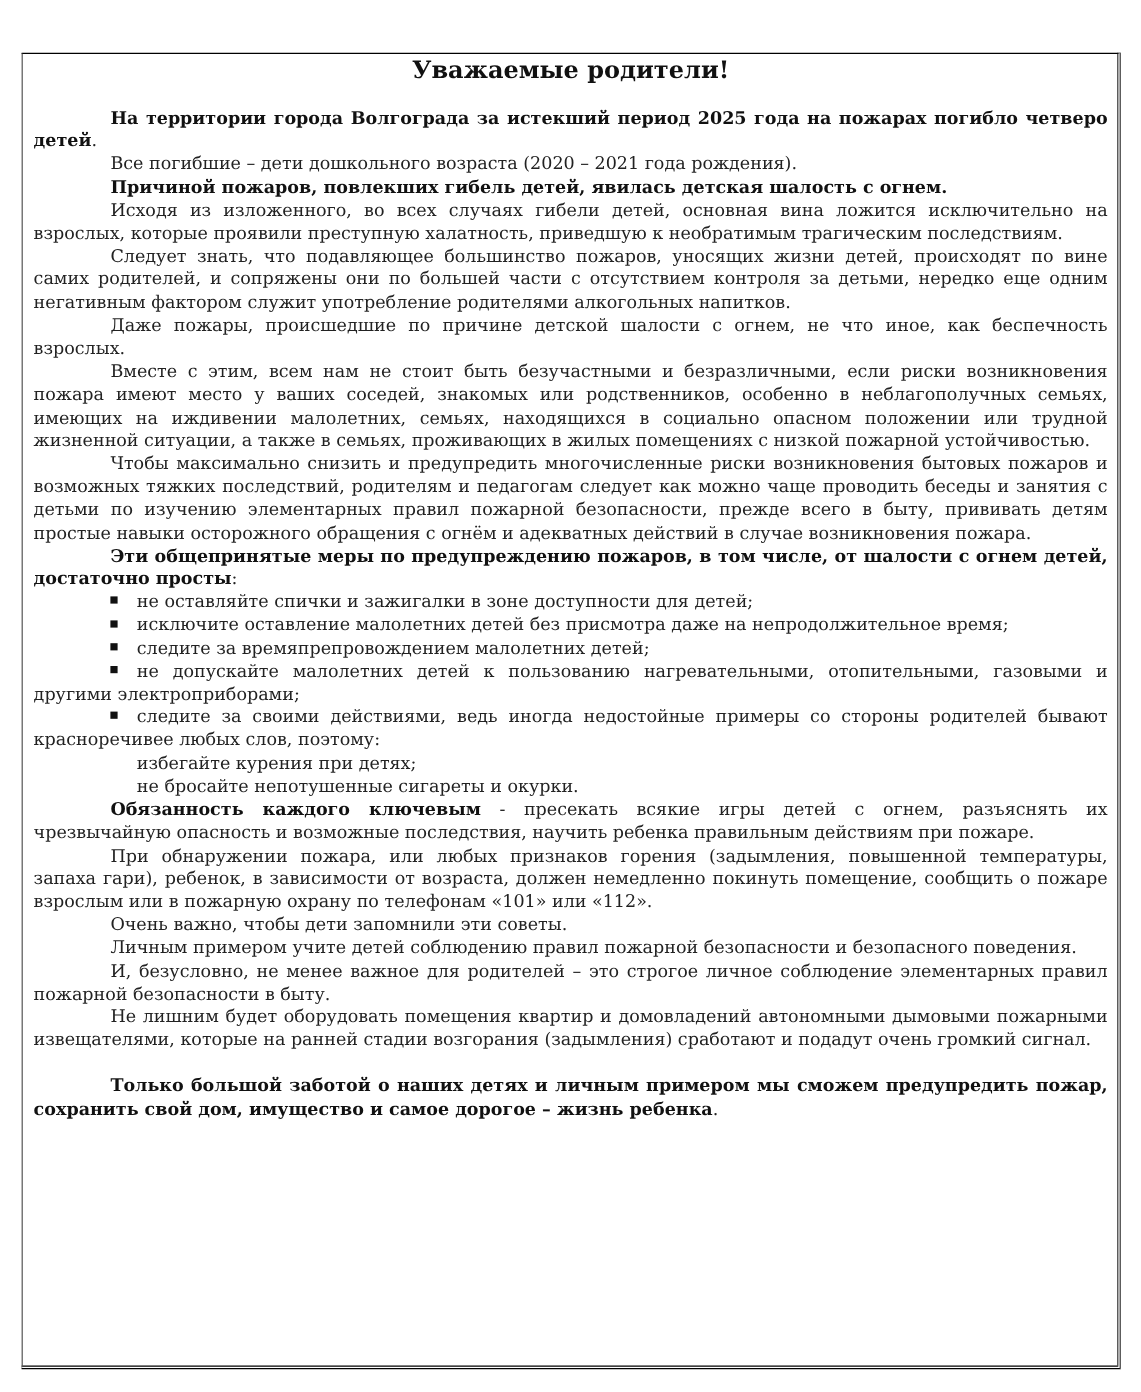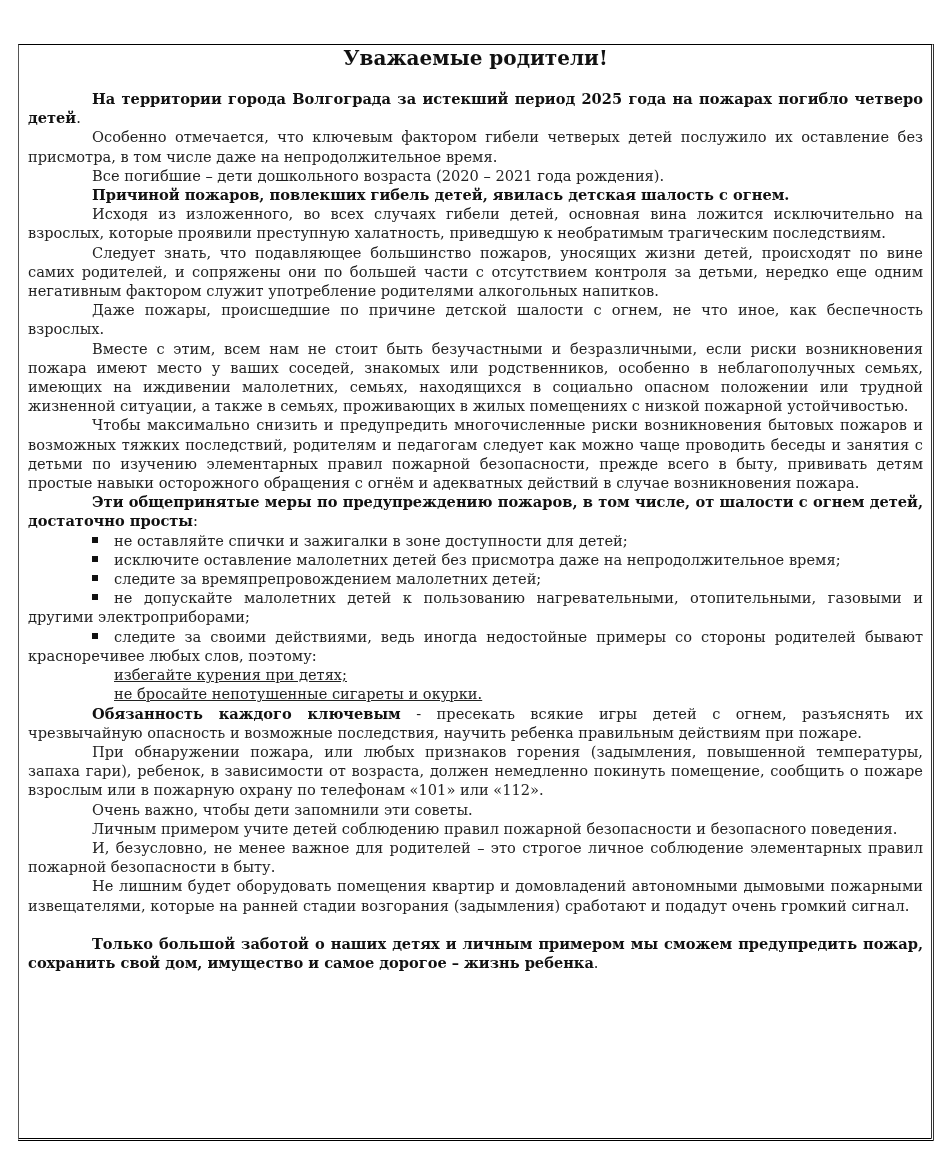--- a/index.html
+++ b/index.html
@@ -27,32 +27,31 @@
       font-weight: bold;
       font-size: 20px;
       line-height: 26px;
       color: #111;
       margin: 0 0 18px 0;
     }
     p { margin: 0; text-indent: 64px; }
     b, .bold { font-weight: bold; color: #111; }
     .bullet { text-indent: 64px; }
     .bullet .sq { display: inline-block; width: 6px; height: 6px; background: #111; vertical-align: middle; margin-right: 16px; position: relative; top: -2px; }
-    .sub { padding-left: 86px; text-indent: 0; text-decoration: underline; }
+    .sub { padding-left: 86px; text-indent: 0; }
     .spacer { height: 19px; }
   </style>
 </head>
 <body>
 
 <div class="frame">
   <div class="content">
     <div class="title">Уважаемые родители!</div>
 
     <p><b>На территории города Волгограда за истекший период 2025 года на пожарах погибло четверо детей</b><span>.</span></p>
-    <p>Особенно отмечается, что ключевым фактором гибели четверых детей послужило их оставление без присмотра, в том числе даже на непродолжительное время.</p>
     <p>Все погибшие – дети дошкольного возраста (2020 – 2021 года рождения).</p>
     <p class="bold">Причиной пожаров, повлекших гибель детей, явилась детская шалость с огнем.</p>
     <p>Исходя из изложенного, во всех случаях гибели детей, основная вина ложится исключительно на взрослых, которые проявили преступную халатность, приведшую к необратимым трагическим последствиям.</p>
     <p>Следует знать, что подавляющее большинство пожаров, уносящих жизни детей, происходят по вине самих родителей, и сопряжены они по большей части с отсутствием контроля за детьми, нередко еще одним негативным фактором служит употребление родителями алкогольных напитков.</p>
     <p>Даже пожары, происшедшие по причине детской шалости с огнем, не что иное, как беспечность взрослых.</p>
     <p>Вместе с этим, всем нам не стоит быть безучастными и безразличными, если риски возникновения пожара имеют место у ваших соседей, знакомых или родственников, особенно в неблагополучных семьях, имеющих на иждивении малолетних, семьях, находящихся в социально опасном положении или трудной жизненной ситуации, а также в семьях, проживающих в жилых помещениях с низкой пожарной устойчивостью.</p>
     <p>Чтобы максимально снизить и предупредить многочисленные риски возникновения бытовых пожаров и возможных тяжких последствий, родителям и педагогам следует как можно чаще проводить беседы и занятия с детьми по изучению элементарных правил пожарной безопасности, прежде всего в быту, прививать детям простые навыки осторожного обращения с огнём и адекватных действий в случае возникновения пожара.</p>
     <p><b>Эти общепринятые меры по предупреждению пожаров, в том числе, от шалости с огнем детей, достаточно просты</b><span>:</span></p>
 
     <p class="bullet"><span class="sq"></span><span>не оставляйте спички и зажигалки в зоне доступности для детей;</span></p>

